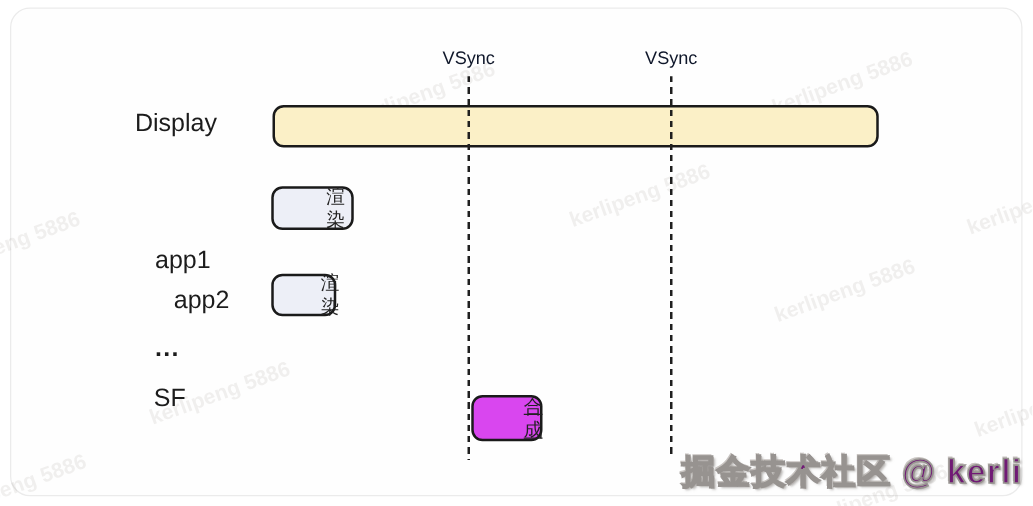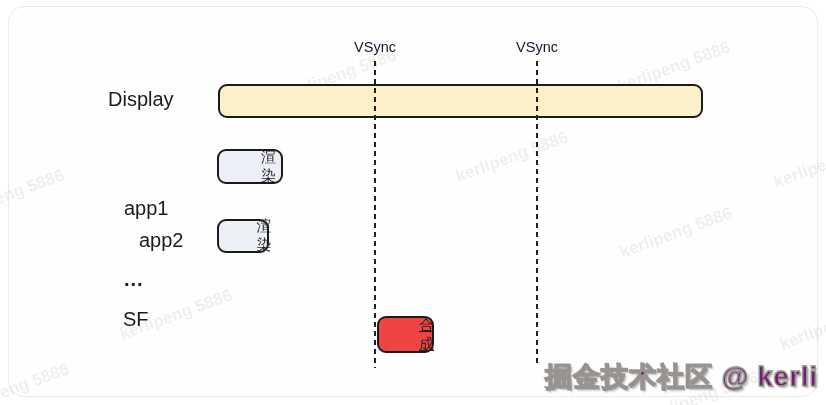--- a/index.html
+++ b/index.html
@@ -72,21 +72,21 @@
     display: flex;
     align-items: center;
     justify-content: center;
     border: 2.5px solid #1a1a1a;
     border-radius: 9px;
     font-size: 15px;
     color: #222222;
     padding-left: 42px;
   }
   .box-render { background: #edeff7; }
-  .box-compose { background: #ef4444; text-decoration: underline; }
+  .box-compose { background: #d946ef; text-decoration: underline; }
 
   .box-app1 { left: 217px; top: 149px; width: 66px; height: 35px; }
   .box-app2 { left: 217px; top: 219px; width: 52px; height: 34px; }
   .box-sf   { left: 377px; top: 316px; width: 57px; height: 37px; }
 
   .dots {
     position: absolute;
     left: 124px; top: 268px;
     font-size: 20px;
     font-weight: bold;

